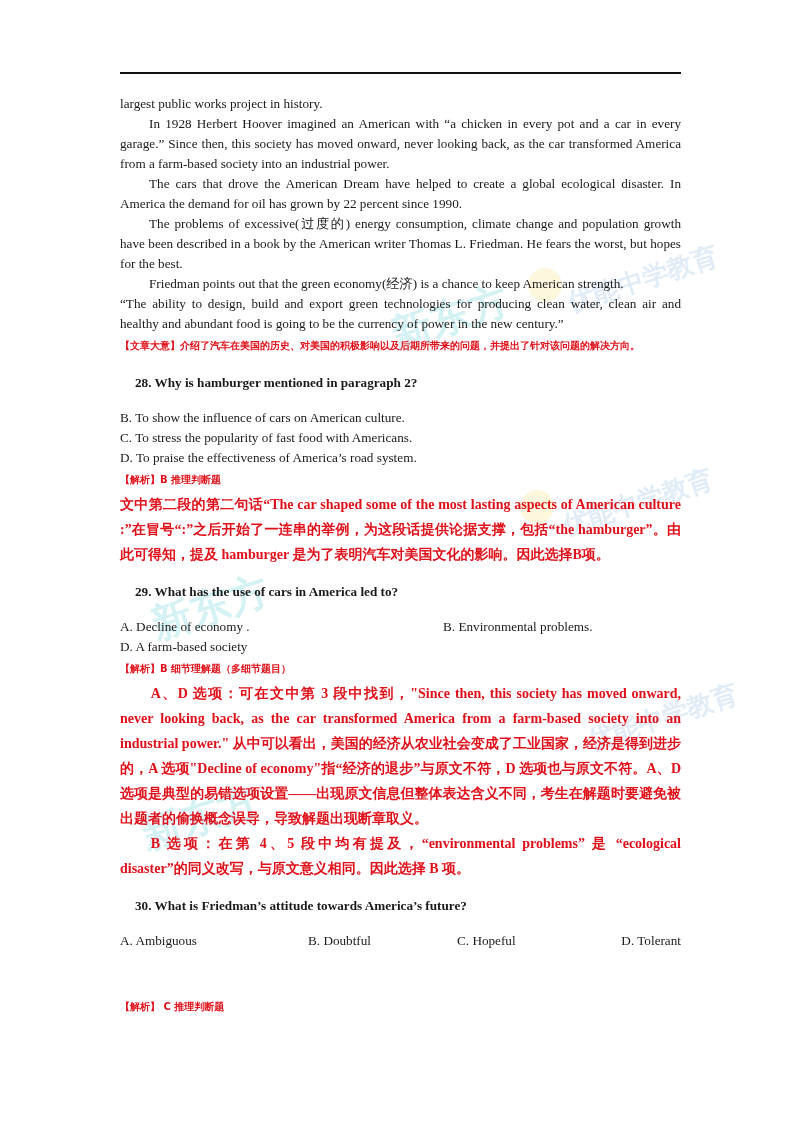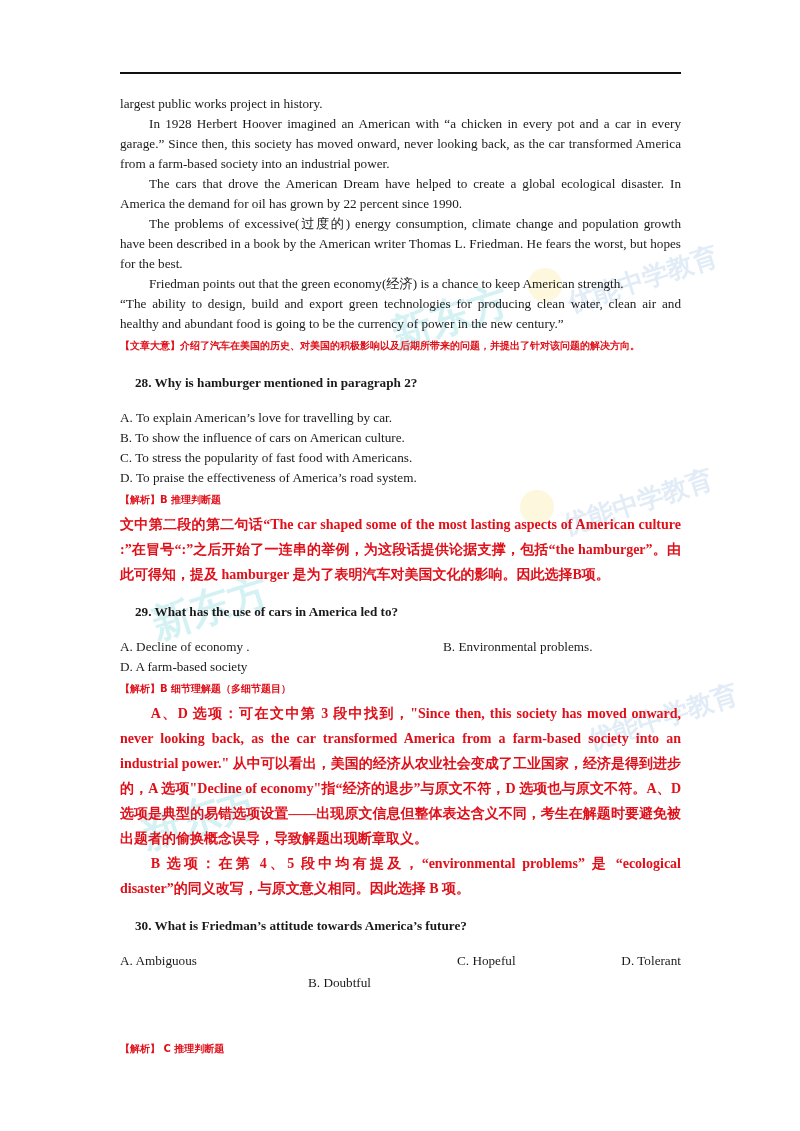--- a/index.html
+++ b/index.html
@@ -11,21 +11,21 @@
     .ind { text-indent:2.2em; }
     .red { color:#e0101a; font-weight:bold; font-family:"DejaVu Sans","Liberation Sans",sans-serif; font-size:10px; }
     .redtext { color:#e0101a; font-weight:bold; font-size:14px; line-height:25px; }
     .q { font-weight:bold; margin:15px; }
     .opt { margin:0; }
     .row2 { display:flex; }
     .row2 span { flex:0 0 323px; }
     .row2 span + span { flex:1; }
     .row4 { display:flex; }
     .row4 span:nth-child(1){ width:188px; }
-    .row4 span:nth-child(2){ width:149px;margin-top:22px; }
+    .row4 span:nth-child(2){ width:149px; }
     .row4 span:nth-child(3){ width:147px; }
     .row4 span:nth-child(4){ flex:1; text-align:right; }
     .wm { position:absolute; font-family:"DejaVu Sans",sans-serif; font-weight:bold; color:rgba(120,170,220,0.22);
           transform:rotate(-18deg); pointer-events:none; font-size:26px; }
     .wm2 { color:rgba(60,190,200,0.22); font-size:40px; }
     .circ { position:absolute; width:34px; height:34px; border-radius:50%; background:rgba(245,225,120,0.25); pointer-events:none; }
   </style>
 </head>
 <body>
 
@@ -44,21 +44,20 @@
   <p class="p">largest public works project in history.</p>
   <p class="p ind">In 1928 Herbert Hoover imagined an American with “a chicken in every pot and a car in every garage.” Since then, this society has moved onward, never looking back, as the car transformed America from a farm-based society into an industrial power.</p>
   <p class="p ind">The cars that drove the American Dream have helped to create a global ecological disaster. In America the demand for oil has grown by 22 percent since 1990.</p>
   <p class="p ind">The problems of excessive(过度的) energy consumption, climate change and population growth have been described in a book by the American writer Thomas L. Friedman. He fears the worst, but hopes for the best.</p>
   <p class="p ind">Friedman points out that the green economy(经济) is a chance to keep American strength.</p>
   <p class="p">“The ability to design, build and export green technologies for producing clean water, clean air and healthy and abundant food is going to be the currency of power in the new century.”</p>
 
   <p class="p red" style="line-height:24px;">【文章大意】介绍了汽车在美国的历史、对美国的积极影响以及后期所带来的问题，并提出了针对该问题的解决方向。</p>
 
   <p class="q">28. Why is hamburger mentioned in paragraph 2?</p>
-  <p class="opt">A. To explain American’s love for travelling by car.</p>
   <p class="opt">B. To show the influence of cars on American culture.</p>
   <p class="opt">C. To stress the popularity of fast food with Americans.</p>
   <p class="opt">D. To praise the effectiveness of America’s road system.</p>
   <p class="p red" style="line-height:24px;">【解析】B  推理判断题</p>
   <p class="p redtext">文中第二段的第二句话“The car shaped some of the most lasting aspects of American culture :”在冒号“:”之后开始了一连串的举例，为这段话提供论据支撑，包括“the hamburger”。由此可得知，提及 hamburger 是为了表明汽车对美国文化的影响。因此选择B项。</p>
 
   <p class="q">29. What has the use of cars in America led to?</p>
   <div class="row2">
     <span>A. Decline of economy          .</span>
     <span>B. Environmental problems.</span>

